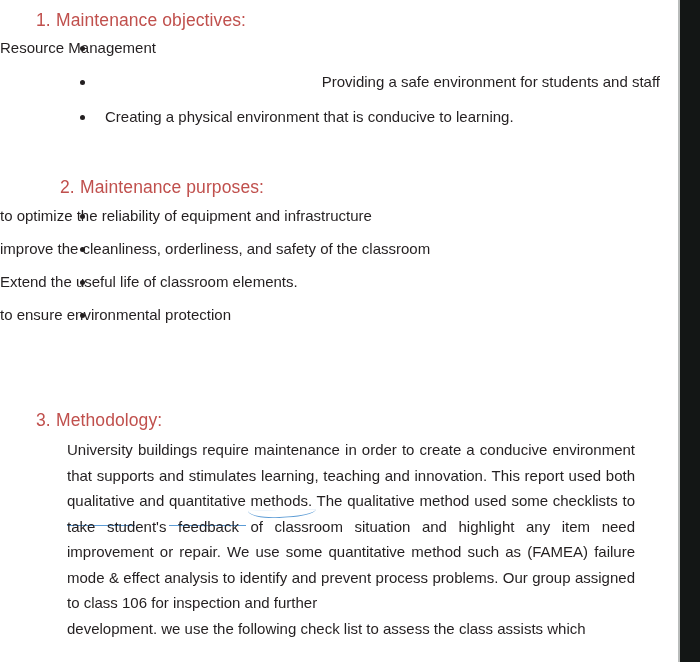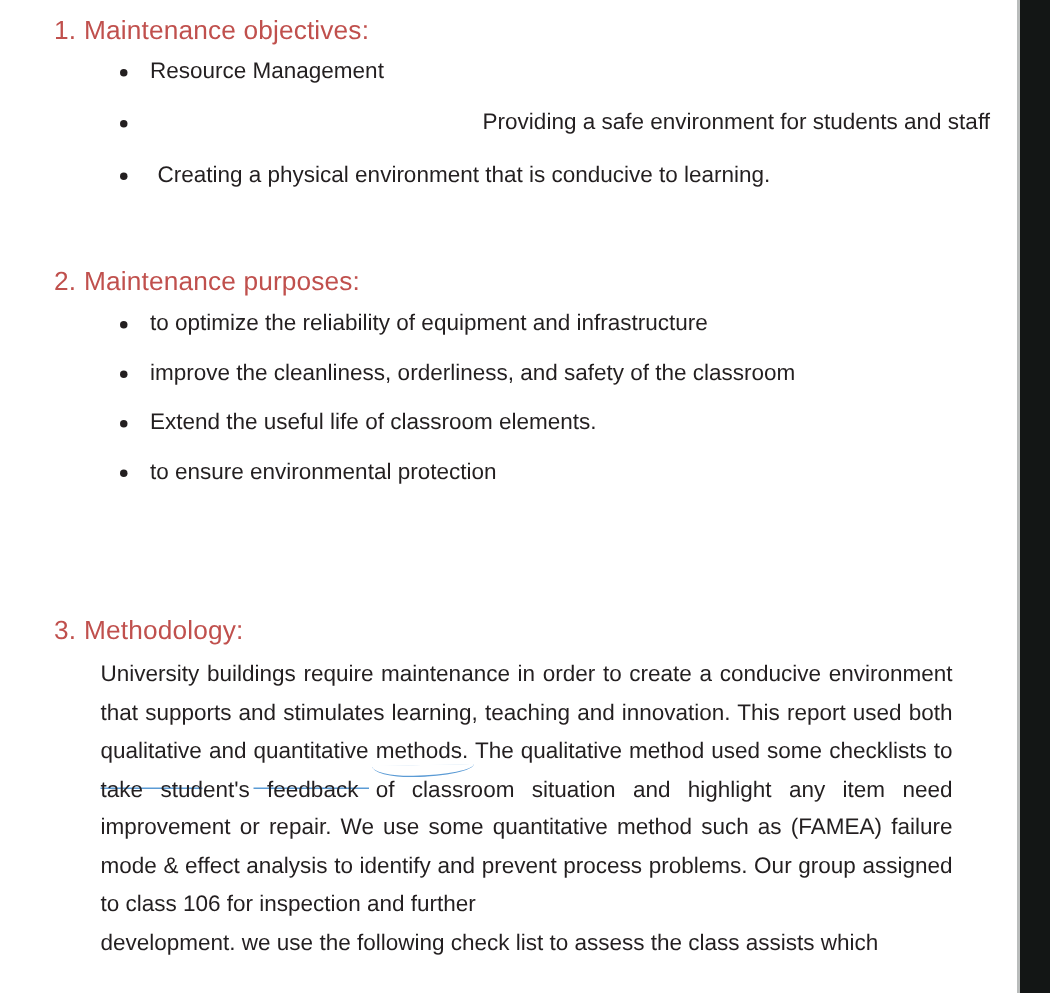--- a/index.html
+++ b/index.html
@@ -67,21 +67,20 @@
     left: 0;
     width: 660px;
     margin: 0;
     padding: 0;
     list-style: none;
   }
   .bullet-item {
     position: relative;
     height: 33px;
     line-height: 33px;
-    padding-left: 100px;
     color: #231f20;
     font-size: 15px;
     white-space: nowrap;
     font-family: "Liberation Sans", sans-serif;
   }
   .bullet-item::before {
     content: "";
     position: absolute;
     left: 80px;
     top: 15px;
@@ -146,21 +145,21 @@
     <div class="heading" style="left:36px; top:10px;">
       <span class="hnum">1.</span><span>Maintenance objectives:</span>
     </div>
 
     <ul class="bullet-list" style="top:31px;">
       <li class="bullet-item">Resource Management</li>
       <li class="bullet-item" style="margin-top:1px;text-align:right;">Providing a safe environment for students and staff</li>
       <li class="bullet-item extra-space" style="margin-top:2px;">Creating a physical environment that is conducive to learning.</li>
     </ul>
 
-    <div class="heading" style="left:36px; top:177px;">
+    <div class="heading" style="left:60px; top:177px;">
       <span class="hnum">2.</span><span>Maintenance purposes:</span>
     </div>
 
     <ul class="bullet-list" style="top:199px;">
       <li class="bullet-item">to optimize the reliability of equipment and infrastructure</li>
       <li class="bullet-item">improve the cleanliness, orderliness, and safety of the classroom</li>
       <li class="bullet-item">Extend the useful life of classroom elements.</li>
       <li class="bullet-item">to ensure environmental protection</li>
     </ul>
 

